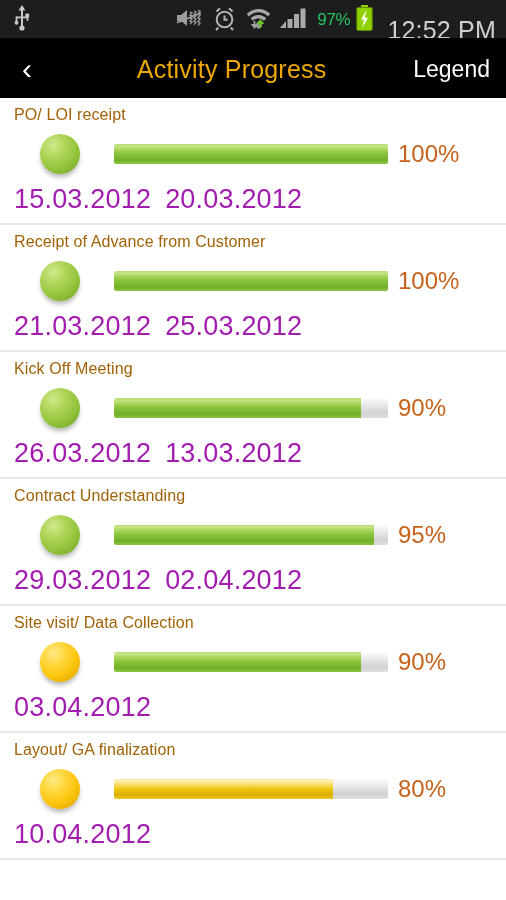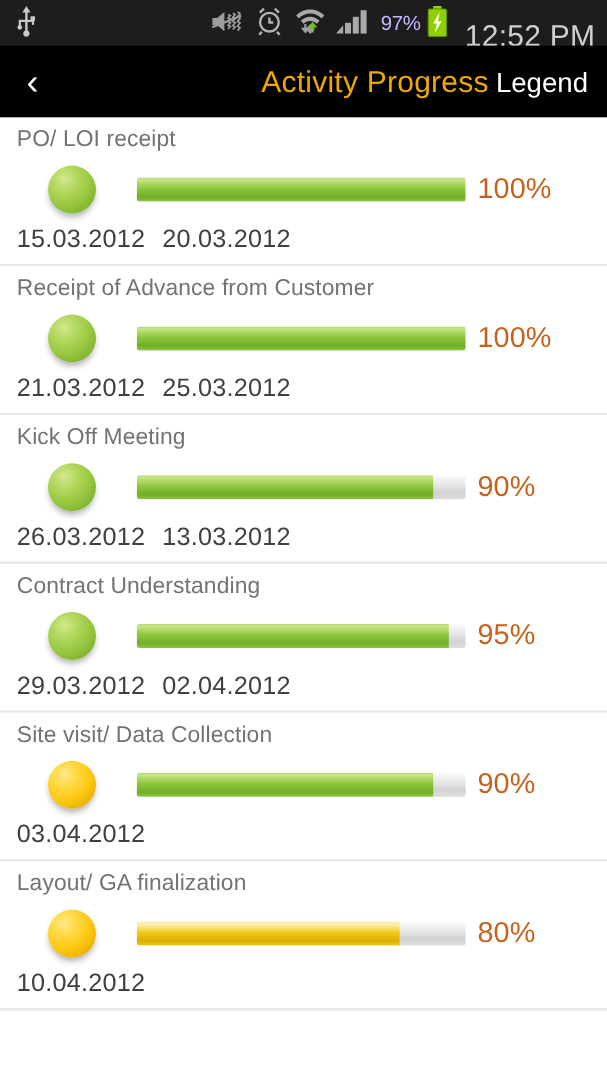--- a/index.html
+++ b/index.html
@@ -40,21 +40,21 @@
   }
   .sb-left { display: flex; align-items: center; }
   .sb-right {
     margin-left: auto;
     display: flex;
     align-items: center;
     gap: 9px;
   }
   .sb-icon { display: block; }
   .sb-battpct {
-    color: #c4b5fd;
+    color: #22c55e;
     font-size: 17px;
     letter-spacing: -0.3px;
     margin-right: -3px;
   }
   .sb-clock {
     color: #cfcfcf;
     font-size: 25px;
     letter-spacing: 0.2px;
     margin-left: 5px;
     white-space: nowrap;
@@ -77,21 +77,21 @@
     cursor: pointer;
   }
   .back-chevron {
     color: #ffffff;
     font-size: 30px;
     line-height: 1;
     font-weight: 400;
   }
   .title-text {
     flex: 1 1 auto;
-    text-align: right;
+    text-align: center;
     color: #eda900;
     font-size: 25px;
     letter-spacing: 0.2px;
     padding-right: 6px;
   }
   .legend-btn {
     color: #ffffff;
     font-size: 23px;
     cursor: pointer;
     white-space: nowrap;
@@ -127,22 +127,22 @@
     flex: 1 1 auto;
     overflow: hidden;
     background: #ffffff;
   }
   .activity-row {
     padding: 6px 0 0 0;
     border-bottom: 2px solid #e7e7e7;
     background: #fff;
   }
   .activity-title {
-    color: #737373;
-    font-size: 19px;
+    color: #a16207;
+    font-size: 16px;
     padding: 2px 0 0 14px;
     letter-spacing: 0.1px;
     white-space: nowrap;
   }
   .progress-line {
     display: flex;
     align-items: center;
     padding: 6px 0 4px 0;
     height: 58px;
   }
@@ -198,22 +198,22 @@
     margin-left: 10px;
     white-space: nowrap;
   }
 
   .dates {
     display: flex;
     padding: 2px 0 8px 14px;
     gap: 14px;
   }
   .date {
-    color: #404040;
-    font-size: 21px;
+    color: #a21caf;
+    font-size: 27px;
     letter-spacing: 0.2px;
   }
 </style>
 </head>
 <body>
 
 <div id="app">
 
   <div class="statusbar">
     <div class="sb-left">

